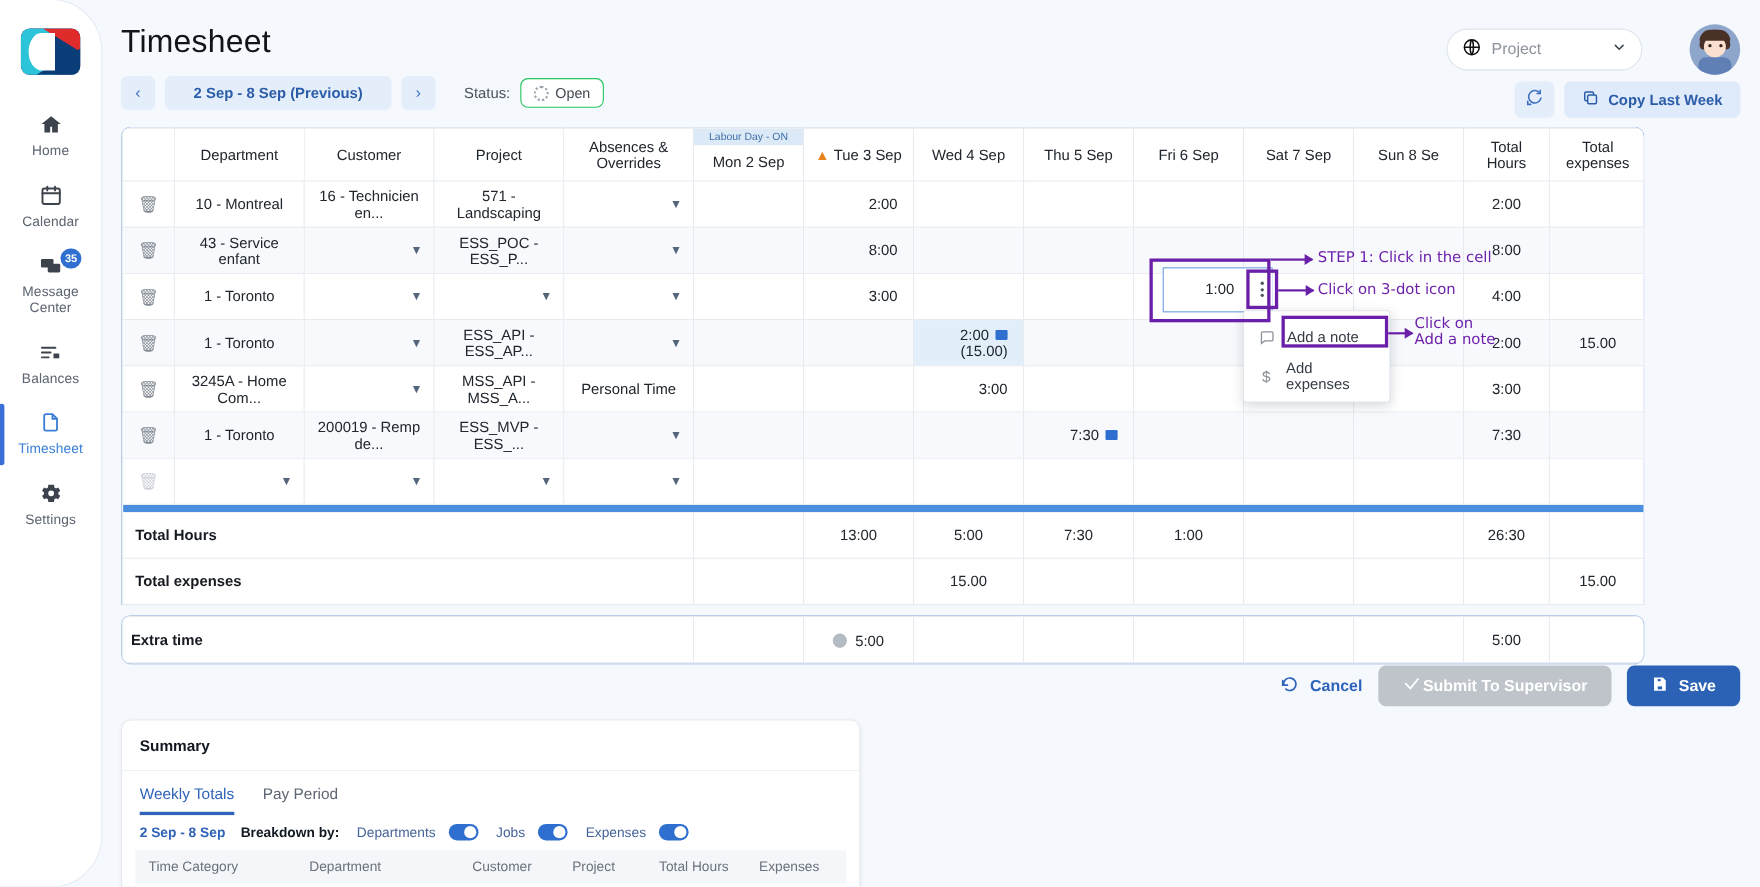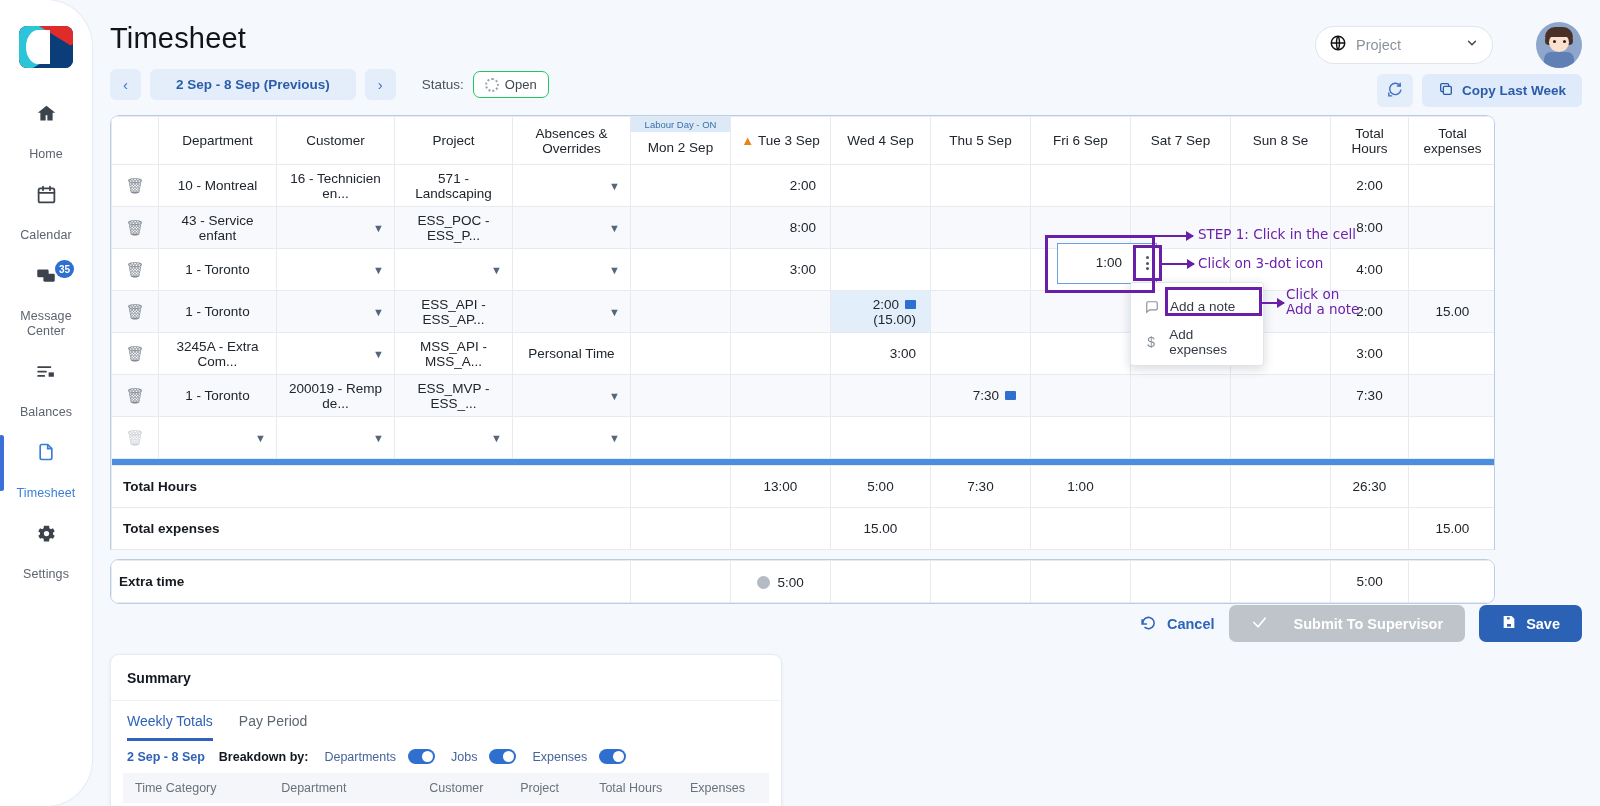--- a/index.html
+++ b/index.html
@@ -49,21 +49,21 @@
   .nav-item {
     position: relative;
     display: flex; flex-direction: column; align-items: center;
     padding: 11px 2px 9px 2px;
     cursor: pointer;
     color: #5c6470;
   }
   .nav-item .nav-ico { height: 24px; display: flex; align-items: center; justify-content: center; position: relative; }
   .nav-item .nav-label {
     font-size: 12.5px; line-height: 15px; text-align: center;
-    margin-top: 22px; color: #5c6470; letter-spacing: .1px;
+    margin-top: 5px; color: #5c6470; letter-spacing: .1px;
   }
   .nav-item.active .nav-label { color: #3a7fd5; }
   .nav-item.active::before {
     content: ""; position: absolute; left: -1px; top: 6px;
     width: 5px; height: 56px; background: #3a6fd8; border-radius: 3px;
   }
   .badge {
     position: absolute; top: -3px; left: 20px;
     min-width: 18px; height: 18px; border-radius: 9px;
     background: #2f6fd0; color: #fff; font-size: 10px;
@@ -226,21 +226,21 @@
     position: absolute; right: 18px; top: 605px;
     display: flex; align-items: center; gap: 14px;
   }
   .cancel-btn {
     display: flex; align-items: center; gap: 9px; color: #2d63bb;
     font-size: 14.5px; font-weight: bold; background: none; border: none; cursor: pointer;
   }
   .submit-btn {
     height: 37px; border-radius: 7px; background: #bec4ca; color: #fff;
     font-size: 14.5px; font-weight: bold; display: flex; align-items: center;
-    gap: 26px; padding: 0 22px; border: none; cursor: pointer;
+    gap: 2px; padding: 0 22px; border: none; cursor: pointer;
   }
   .save-btn {
     height: 37px; border-radius: 7px; background: #2b62b5; color: #fff;
     font-size: 14.5px; font-weight: bold; display: flex; align-items: center;
     gap: 9px; padding: 0 22px; border: none; cursor: pointer;
   }
 
   
   .summary {
     position: absolute; left: 18px; top: 654px; width: 672px; height: 160px;
@@ -522,21 +522,21 @@
             <td class="num"></td>
             <td class="num"></td>
             <td class="num"></td>
             <td class="num"></td>
             <td class="col-div num-c">2:00</td>
             <td class="num-c">15.00</td>
           </tr>
 
           <tr>
             <td><span class="trash">🗑</span></td>
-            <td>3245A - Extra Com...</td>
+            <td>3245A - Home Com...</td>
             <td><span></span><span class="chev">▼</span></td>
             <td>MSS_API - MSS_A...</td>
             <td>Personal Time</td>
             <td class="col-div num"></td>
             <td class="num"></td>
             <td class="num">3:00</td>
             <td class="num"></td>
             <td class="num"></td>
             <td class="num"></td>
             <td class="num"></td>

